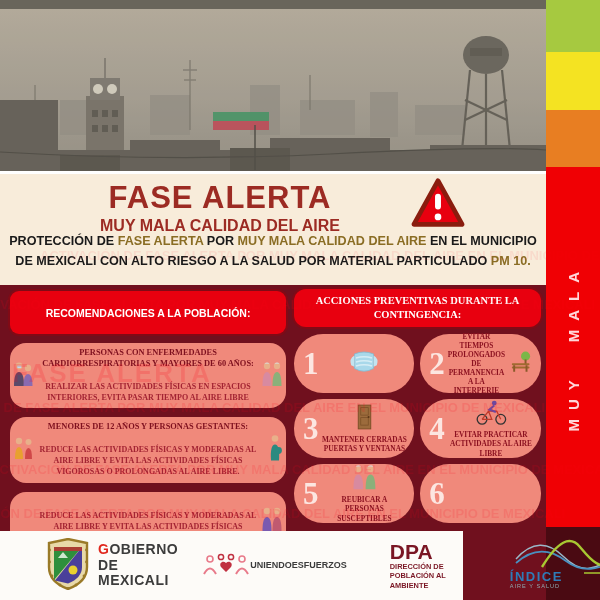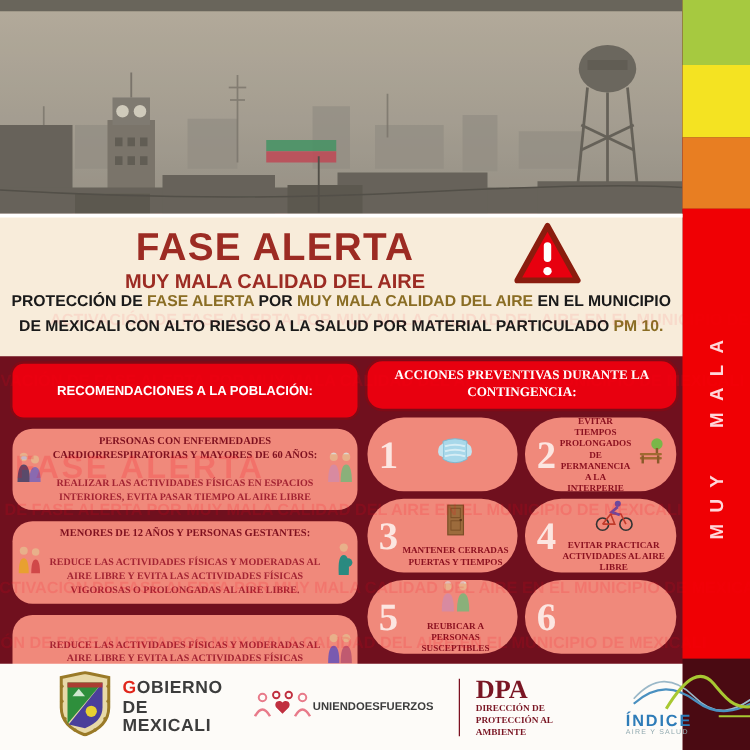--- a/index.html
+++ b/index.html
@@ -52,29 +52,29 @@
   .act-col { position:absolute; left:294px; top:289px; width:247px;font-family:Liberation Serif, serif; }
   .act-header { height:38px; font-size:10.5px; border-radius:12px; padding:0 14px; line-height:1.3; }
   .act-grid { margin-top:7px; display:grid; grid-template-columns:1fr 1fr; gap:6px; }
   .act-item { height:59px; background:#f0897b; border-radius:29px; display:flex;
               align-items:center; padding:0 7px 0 9px; gap:3px; }
   .act-num { font-size:31px; font-weight:bold; color:#fce6e1; line-height:1; flex:0 0 auto; }
   .act-mid { flex:1; display:flex; flex-direction:column; align-items:center; justify-content:center; gap:1px; }
   .act-label { font-size:7.3px; font-weight:bold; color:#8c1221; text-align:center; line-height:1.25; }
 
   
-  .footer { position:absolute; left:0; top:531px; width:546px; height:69px;
+  .footer { position:absolute; left:0; top:531px; width:463px; height:69px;
             background:#fdfbf8; display:flex; align-items:center; }
   .gov { display:flex; align-items:center; gap:8px; margin-left:46px; }
   .gov-text { font-size:14px; font-weight:bold; color:#3c3c3c; line-height:1.1; letter-spacing:.5px; }
   .red-cap { color:#e0261c; }
   .uniendo { margin-left:24px; display:flex; flex-direction:row; align-items:center; }
   .uniendo-text { font-size:9px; font-weight:bold; color:#3c3c3c; line-height:1.15; text-align:center; }
   .footer-divider { width:2px; height:46px; background:#7c1020; margin-left:20px; }
-  .dpa { margin-left:13px;font-family:Liberation Serif, serif; }
+  .dpa { margin-left:23px; }
   .dpa-acronym { font-size:21px; font-weight:bold; color:#7a1624; line-height:1; }
   .dpa-name { font-size:7.4px; font-weight:bold; color:#7a1624; line-height:1.25; width:70px; }
   .indice { position:relative; margin-left:44px; width:120px; height:62px; }
   .indice svg { position:absolute; top:0; left:10px; }
   .indice-text { position:absolute; left:6px; bottom:8px; }
   .indice-name { font-size:13px; font-weight:bold; color:#2e7cb8; letter-spacing:1.5px; line-height:1; }
   .indice-sub { font-size:5.6px; color:#8fa8ae; letter-spacing:1px; }
 
   
   .watermarks { position:absolute; inset:0; pointer-events:none; z-index:50; overflow:hidden; }
@@ -301,21 +301,21 @@
         <div class="act-num">3</div>
         <div class="act-mid">
           <span>
             <svg width="15" height="26" viewBox="0 0 24 40">
               <rect x="2" y="1" width="20" height="38" fill="#9c6b3c" stroke="#7a4e26" stroke-width="1.5"></rect>
               <rect x="6" y="5" width="12" height="12" fill="none" stroke="#7a4e26" stroke-width="1.2"></rect>
               <rect x="6" y="21" width="12" height="12" fill="none" stroke="#7a4e26" stroke-width="1.2"></rect>
               <circle cx="18.5" cy="20" r="1.6" fill="#5a3516"></circle>
             </svg>
           </span>
-          <div class="act-label">MANTENER CERRADAS PUERTAS Y TIEMPOS</div>
+          <div class="act-label">MANTENER CERRADAS PUERTAS Y VENTANAS</div>
         </div>
       </div>
 
       <div class="act-item">
         <div class="act-num">4</div>
         <div class="act-mid">
           <span>
             <svg width="36" height="26" viewBox="0 0 44 32">
               <circle cx="11" cy="25" r="6" fill="none" stroke="#333" stroke-width="1.6"></circle>
               <circle cx="34" cy="25" r="6" fill="none" stroke="#333" stroke-width="1.6"></circle>
@@ -394,21 +394,21 @@
         </svg>
       </span>
       <div class="uniendo-text">UNIENDO</div>
       <div class="uniendo-text">ESFUERZOS</div>
     </div>
 
     <div class="footer-divider"></div>
 
     <div class="dpa">
       <div class="dpa-acronym">DPA</div>
-      <div class="dpa-name">DIRECCIÓN DE PROTECCIÓN AL AMBIENTE</div>
+      <div class="dpa-name">DIRECCIÓN DE POBLACIÓN AL AMBIENTE</div>
     </div>
 
     <div class="indice">
       <svg width="110" height="44" viewBox="0 0 110 44">
         <path d="M2 24 C 18 6, 34 6, 50 22 S 82 38, 106 16" stroke="#9bb8c8" fill="none" stroke-width="1.4"></path>
         <path d="M2 28 C 20 12, 36 14, 52 26 S 84 36, 106 22" stroke="#4a90c0" fill="none" stroke-width="1.8"></path>
         <path d="M28 32 C 44 6, 56 0, 66 12 S 84 36, 104 28" stroke="#a8c832" fill="none" stroke-width="2.4"></path>
         <path d="M70 38 L 104 38" stroke="#a8c832" stroke-width="1.6"></path>
       </svg>
       <div class="indice-text">

